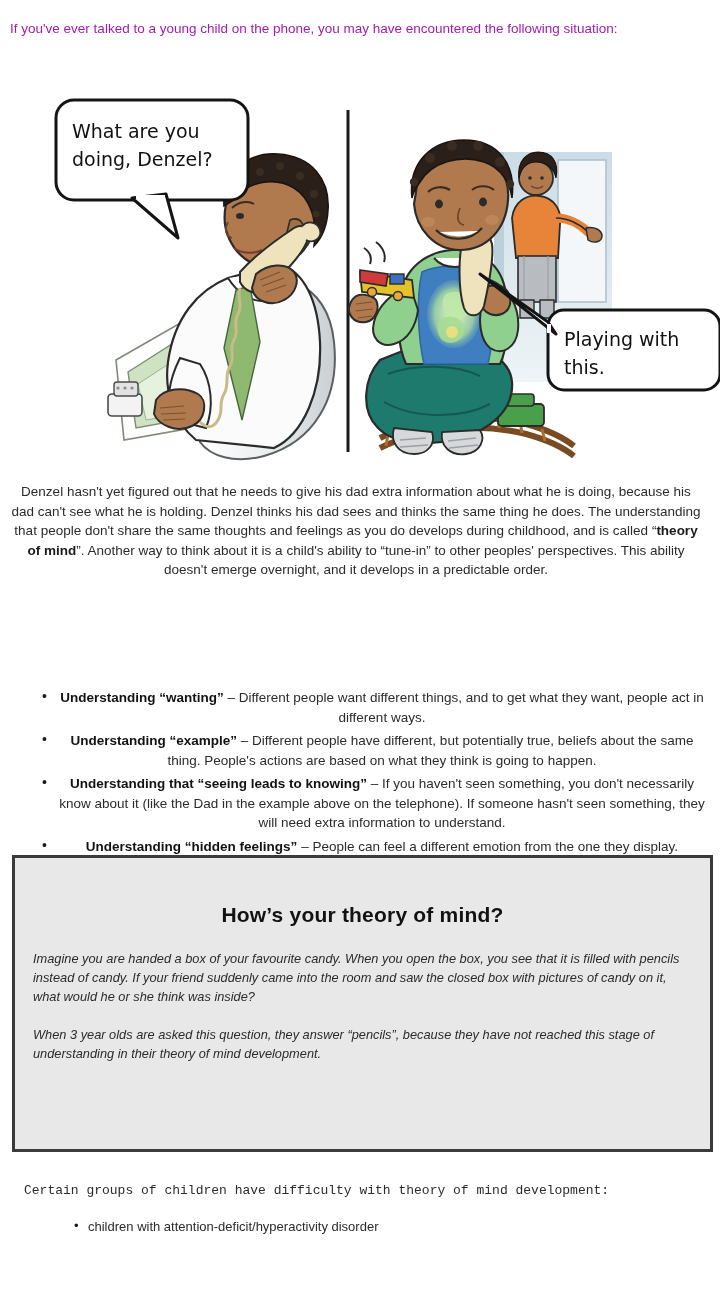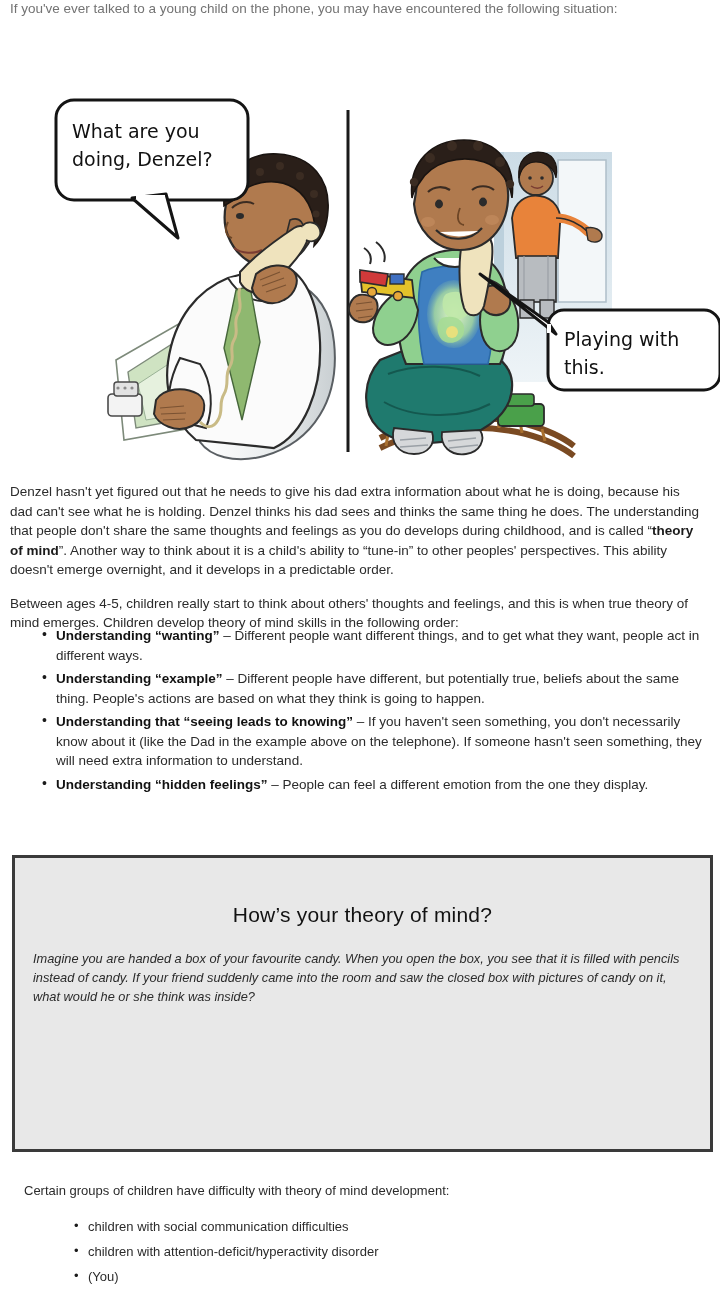--- a/index.html
+++ b/index.html
@@ -19,34 +19,35 @@
     position: relative;
     width: 720px;
     height: 1316px;
     box-sizing: border-box;
   }
 
   
   .intro {
     position: absolute;
     left: 10px;
-    top: 0;
+    top: 20px;
     width: 700px;
     font-size: 13.5px;
     line-height: 18px;
-    color: #737373;
+    color: #a21caf;
   }
 
   .body-block {
     position: absolute;
     left: 10px;
     width: 692px;
     font-size: 13.5px;
     line-height: 19.5px;
     color: #2b2b2b;
+    text-align: center;
   }
   .body-block p { margin: 0 0 14px 0; }
   .body-block b { font-weight: bold; color: #1b1b1b; }
 
   
   .illustration {
     position: absolute;
     left: 0px;
     top: 42px;
     width: 720px;
@@ -110,40 +111,41 @@
     height: 297px;
     box-sizing: border-box;
     background: #e8e8e8;
     border: 3px solid #3a3a3a;
   }
   .callout-title {
     margin: 0;
     padding: 45px 0 0 0;
     text-align: center;
     font-size: 21px;
-    font-weight: normal;
+    font-weight: bold;
     color: #121212;
     letter-spacing: 0.2px;
   }
   .callout-body {
     padding: 22px 20px 0 18px;
     font-size: 12.8px;
     line-height: 19px;
     color: #2b2b2b;
   }
   .callout-body p { margin: 0 0 19px 0; font-style: italic; }
 
   .groups-intro {
     position: absolute;
     left: 24px;
     top: 1182px;
     width: 680px;
     font-size: 13px;
     line-height: 17px;
     color: #2b2b2b;
+    font-family: Liberation Mono, monospace;
   }
   .groups-wrap {
     position: absolute;
     left: 24px;
     top: 1218px;
     width: 680px;
   }
 </style>
 </head>
 <body>
@@ -373,50 +375,48 @@
           <text x="536" y="332" font-family="'DejaVu Sans', sans-serif" font-size="19" fill="#111111">this.</text>
         </g>
       </g>
     </svg>
   </div>
 
   <div class="body-block" style="top:482px;">
     <p>
       <span>Denzel hasn't yet figured out that he needs to give his dad extra information about what he is doing, because his dad can't see what he is holding. Denzel thinks his dad sees and thinks the same thing he does. The understanding that people don't share the same thoughts and feelings as you do develops during childhood, and is called “</span><b>theory of mind</b><span>”. Another way to think about it is a child's ability to “tune-in” to other peoples' perspectives. This ability doesn't emerge overnight, and it develops in a predictable order.</span>
     </p>
-    <p>Between ages 4-5, children really start to think about others' thoughts and feelings, and this is when true theory of mind emerges. Children develop theory of mind skills in the following order:</p>
   </div>
 
-  <div class="body-block" style="top:626px; width:700px; left:8px;">
+  <div class="body-block" style="top:688px; width:700px; left:8px;">
     <ul class="tom-list">
       <li>
         <b>Understanding “wanting”</b><span> – Different people want different things, and to get what they want, people act in different ways.</span>
       </li>
       <li>
         <b>Understanding “example”</b><span> – Different people have different, but potentially true, beliefs about the same thing. People's actions are based on what they think is going to happen.</span>
       </li>
       <li>
         <b>Understanding that “seeing leads to knowing”</b><span> – If you haven't seen something, you don't necessarily know about it (like the Dad in the example above on the telephone). If someone hasn't seen something, they will need extra information to understand.</span>
       </li>
       <li>
         <b>Understanding “hidden feelings”</b><span> – People can feel a different emotion from the one they display.</span>
       </li>
     </ul>
   </div>
 
   <div class="callout">
     <h2 class="callout-title">How’s your theory of mind?</h2>
     <div class="callout-body">
       <p>Imagine you are handed a box of your favourite candy. When you open the box, you see that it is filled with pencils instead of candy. If your friend suddenly came into the room and saw the closed box with pictures of candy on it, what would he or she think was inside?</p>
+      <p>When 3 year olds are asked this question, they answer “pencils”, because they have not reached this stage of understanding in their theory of mind development.</p>
     </div>
   </div>
 
   <div class="groups-intro">Certain groups of children have difficulty with theory of mind development:</div>
 
   <div class="groups-wrap">
     <ul class="groups-list">
-      <li>children with social communication difficulties</li>
       <li>children with attention-deficit/hyperactivity disorder</li>
-      <li>(You)</li>
     </ul>
   </div>
 
 </div>
 
 </body></html>

